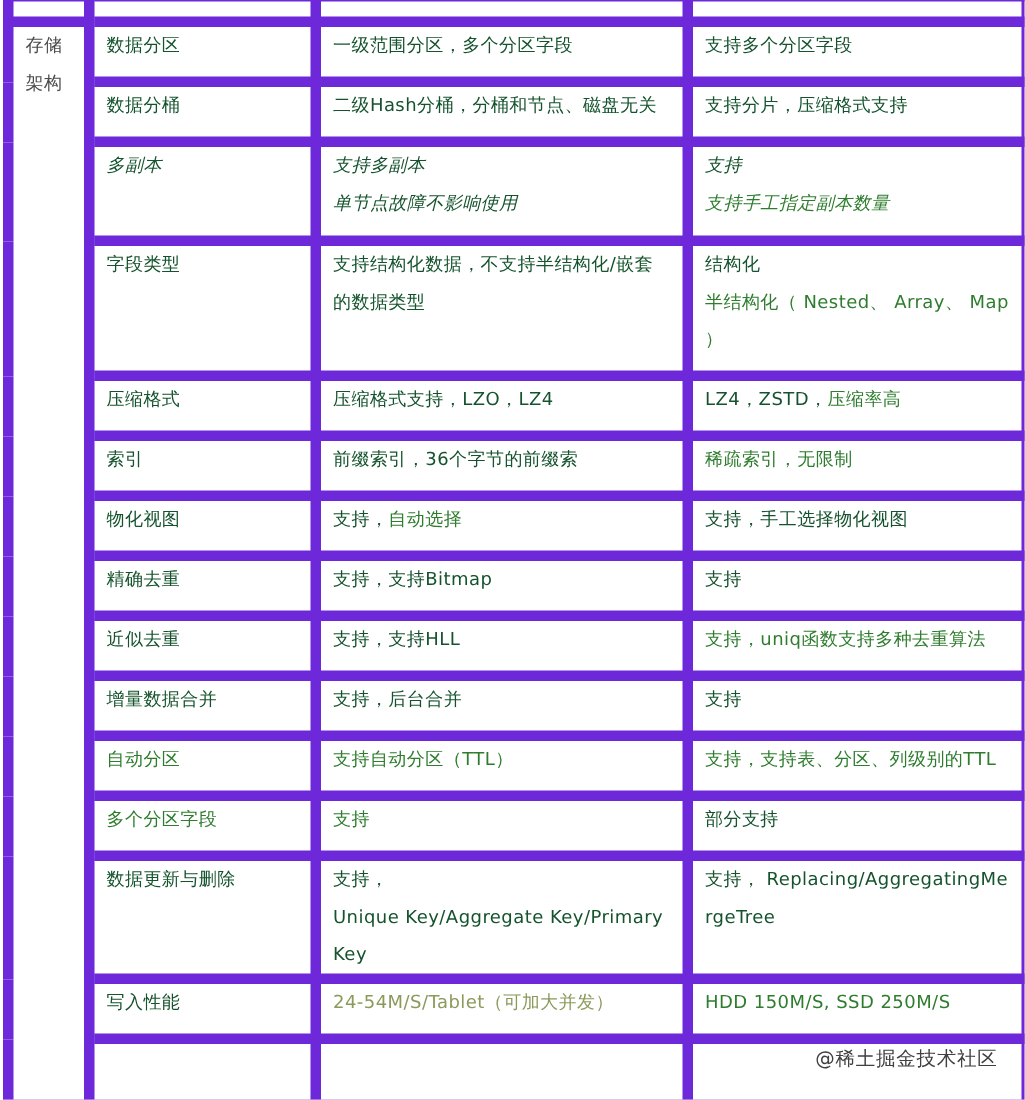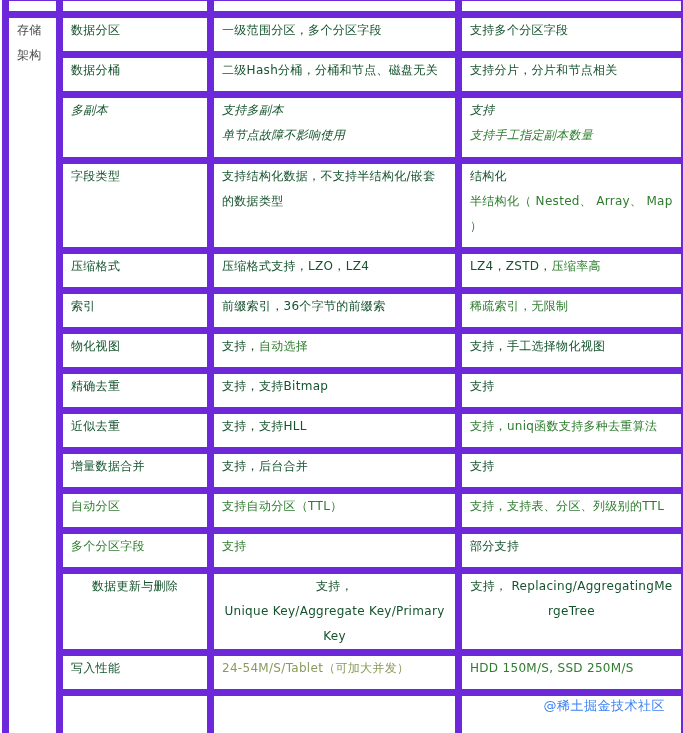--- a/index.html
+++ b/index.html
@@ -39,21 +39,21 @@
     td.cat { padding-top: 16px; padding-left: 12px; line-height: 25px; }
     td.pad { padding-top: 10px; padding-bottom: 10px; }
     .line { display: block; }
     .green { color: #2e7d2e; }
     .olive { color: #8a9a5b; }
     .grey { color: #14532d; }
     .wm {
       position: absolute;
       right: 18px;
       bottom: 18px;
-      color: #3b82f6;
+      color: #404040;
       font-size: 13px;
       letter-spacing: 0.5px;
     }
   </style>
 </head>
 <body>
 
 <table class="cmp">
   <colgroup>
     <col class="c0">
@@ -80,21 +80,21 @@
         <td class="pad">
           <span class="line"><span class="grey">支持多个分区字段</span></span>
         </td>
       </tr>
       <tr style="height: 40px;">
         <td class="pad"><span class="grey">数据分桶</span></td>
         <td class="pad">
           <span class="line"><span class="grey">二级Hash分桶，分桶和节点、磁盘无关</span></span>
         </td>
         <td class="pad">
-          <span class="line"><span class="grey">支持分片，分片和节点相关</span></span>
+          <span class="line"><span class="grey">支持分片，压缩格式支持</span></span>
         </td>
       </tr>
       <tr style="height: 66px; font-style: italic;">
         <td class="pad"><span class="grey">多副本</span></td>
         <td class="pad">
           <span class="line"><span class="grey">支持多副本</span></span>
           <span class="line"><span class="grey">单节点故障不影响使用</span></span>
         </td>
         <td class="pad">
           <span class="line"><span class="grey">支持</span></span>
@@ -176,21 +176,21 @@
       </tr>
       <tr style="height: 40px;">
         <td class="pad"><span class="green">多个分区字段</span></td>
         <td class="pad">
           <span class="line"><span class="green">支持</span></span>
         </td>
         <td class="pad">
           <span class="line"><span class="grey">部分支持</span></span>
         </td>
       </tr>
-      <tr style="height: 70px; text-align: center;">
+      <tr style="height: 70px;">
         <td class="pad"><span class="grey">数据更新与删除</span></td>
         <td class="pad">
           <span class="line"><span class="grey">支持，</span></span>
           <span class="line"><span class="grey">Unique Key/Aggregate Key/Primary Key</span></span>
         </td>
         <td class="pad">
           <span class="line"><span class="grey">支持， Replacing/AggregatingMergeTree</span></span>
         </td>
       </tr>
       <tr style="height: 40px;">

